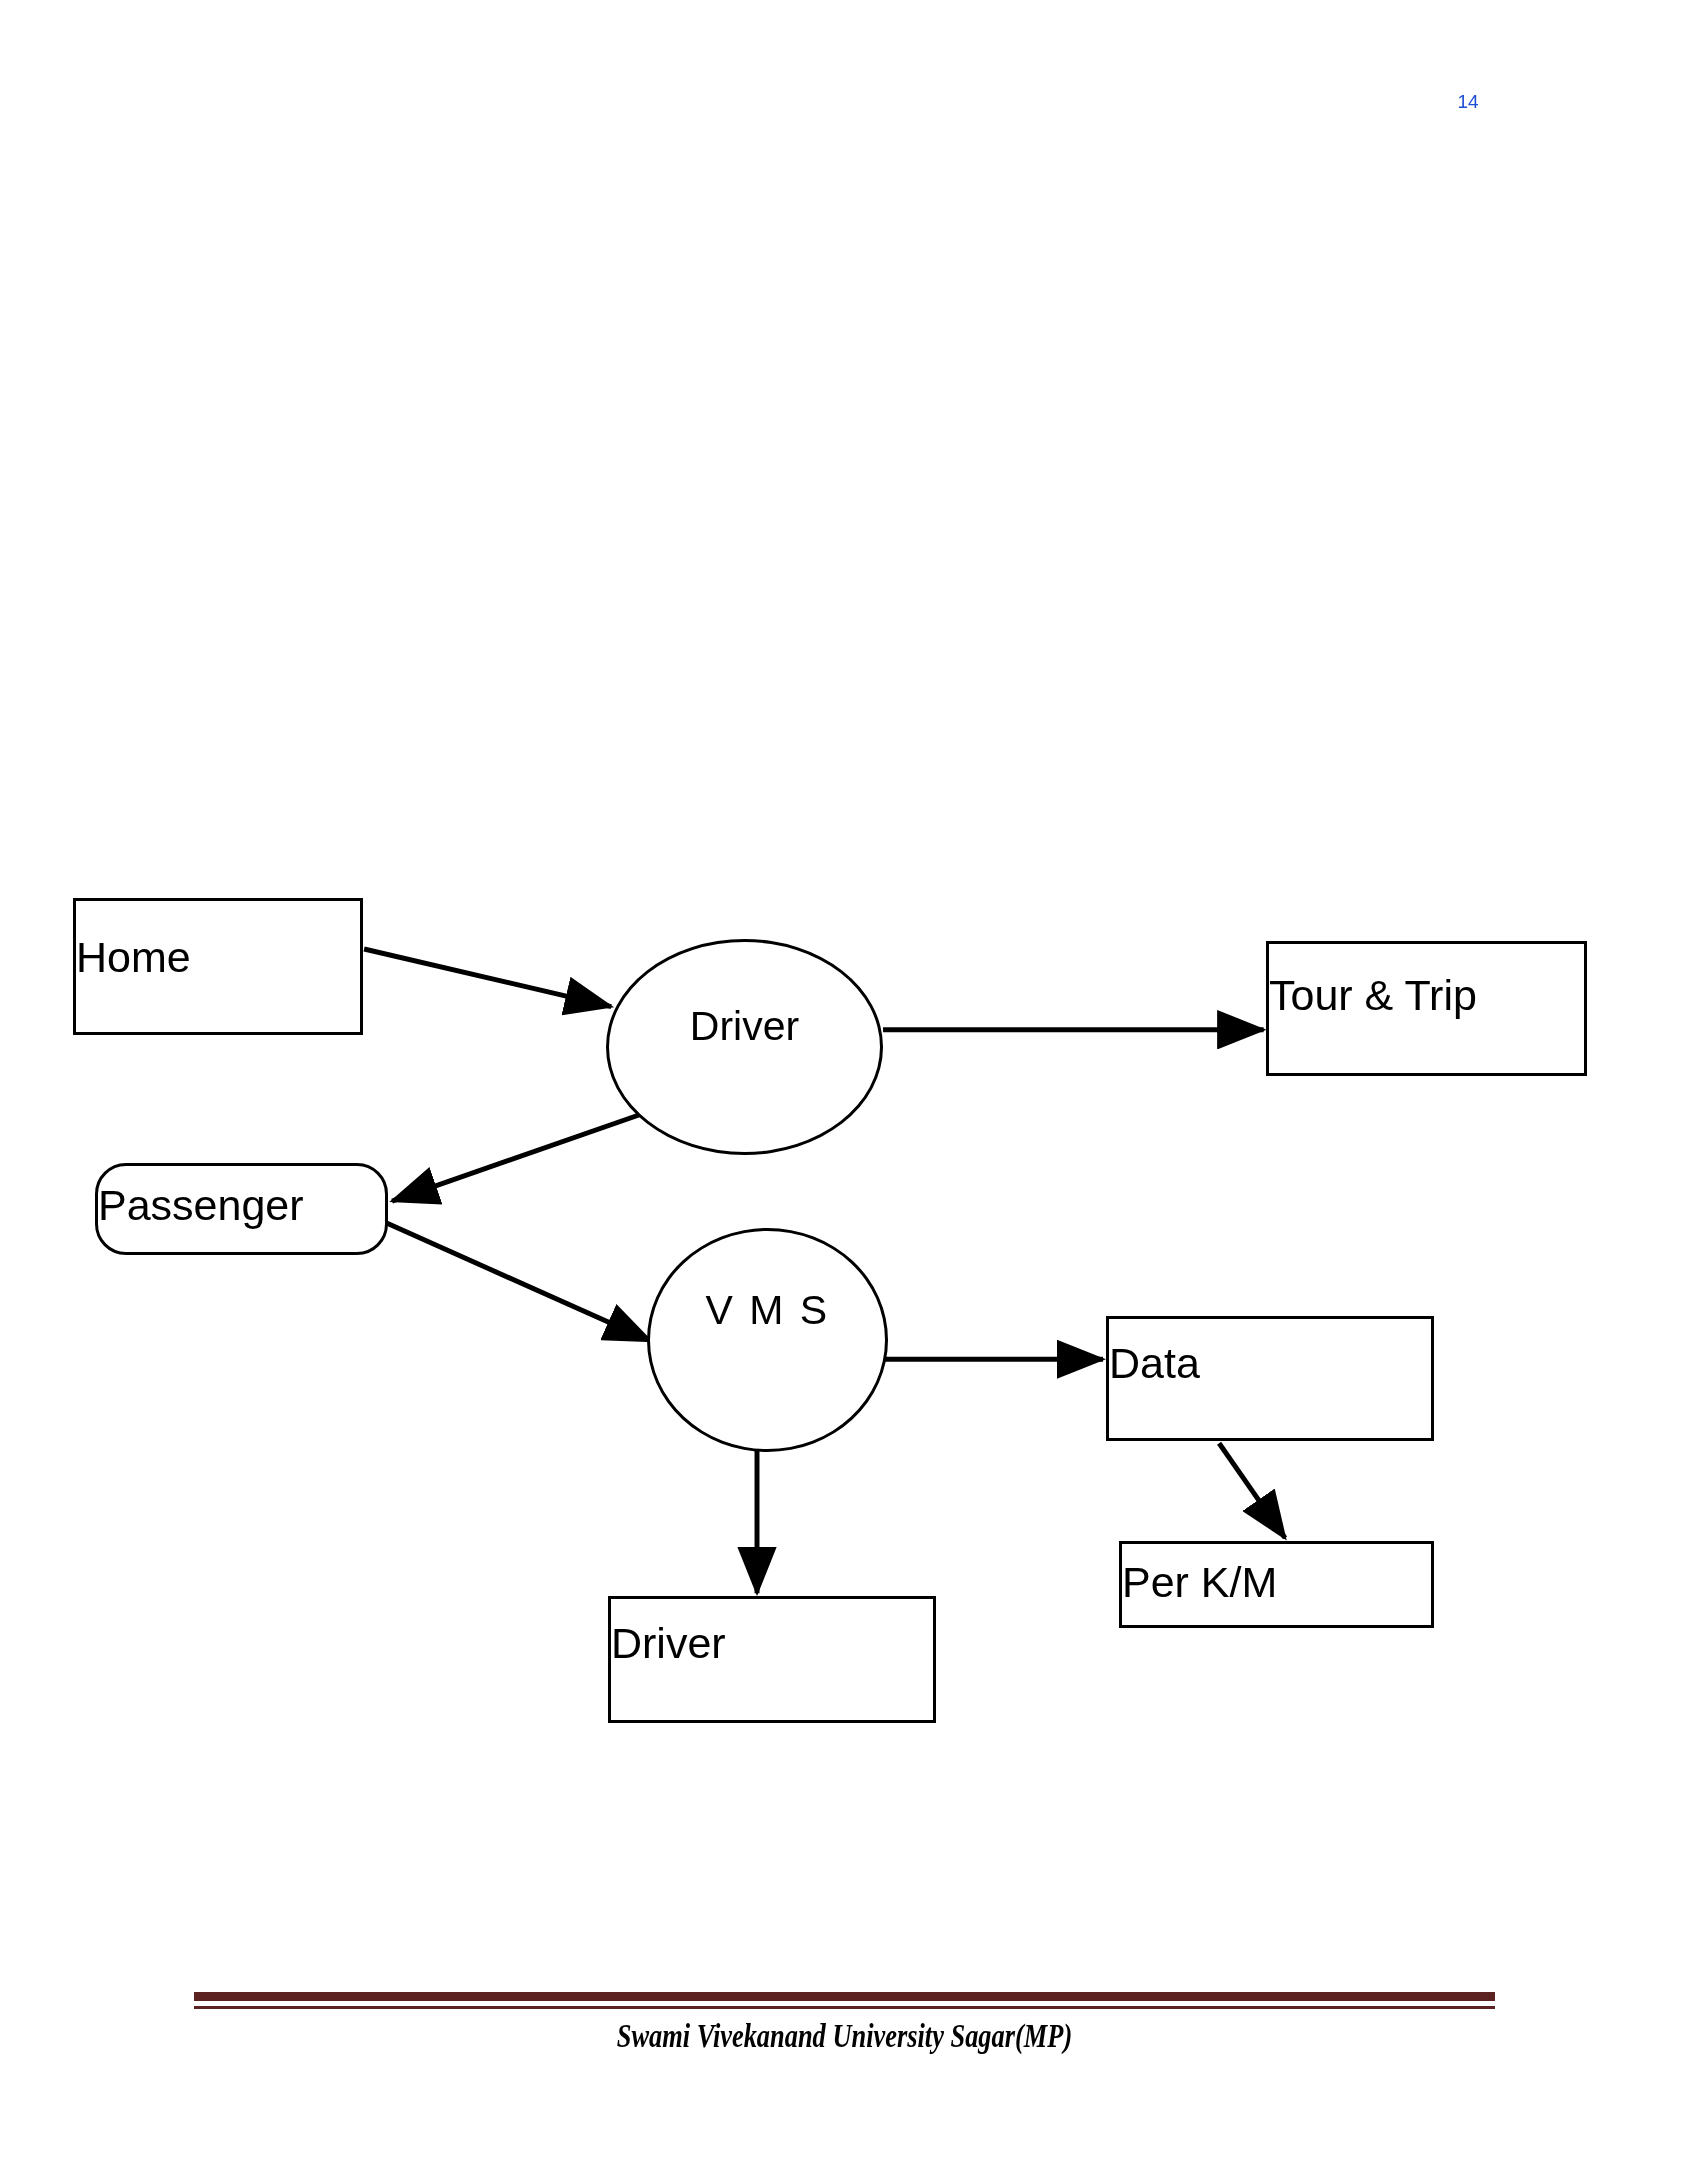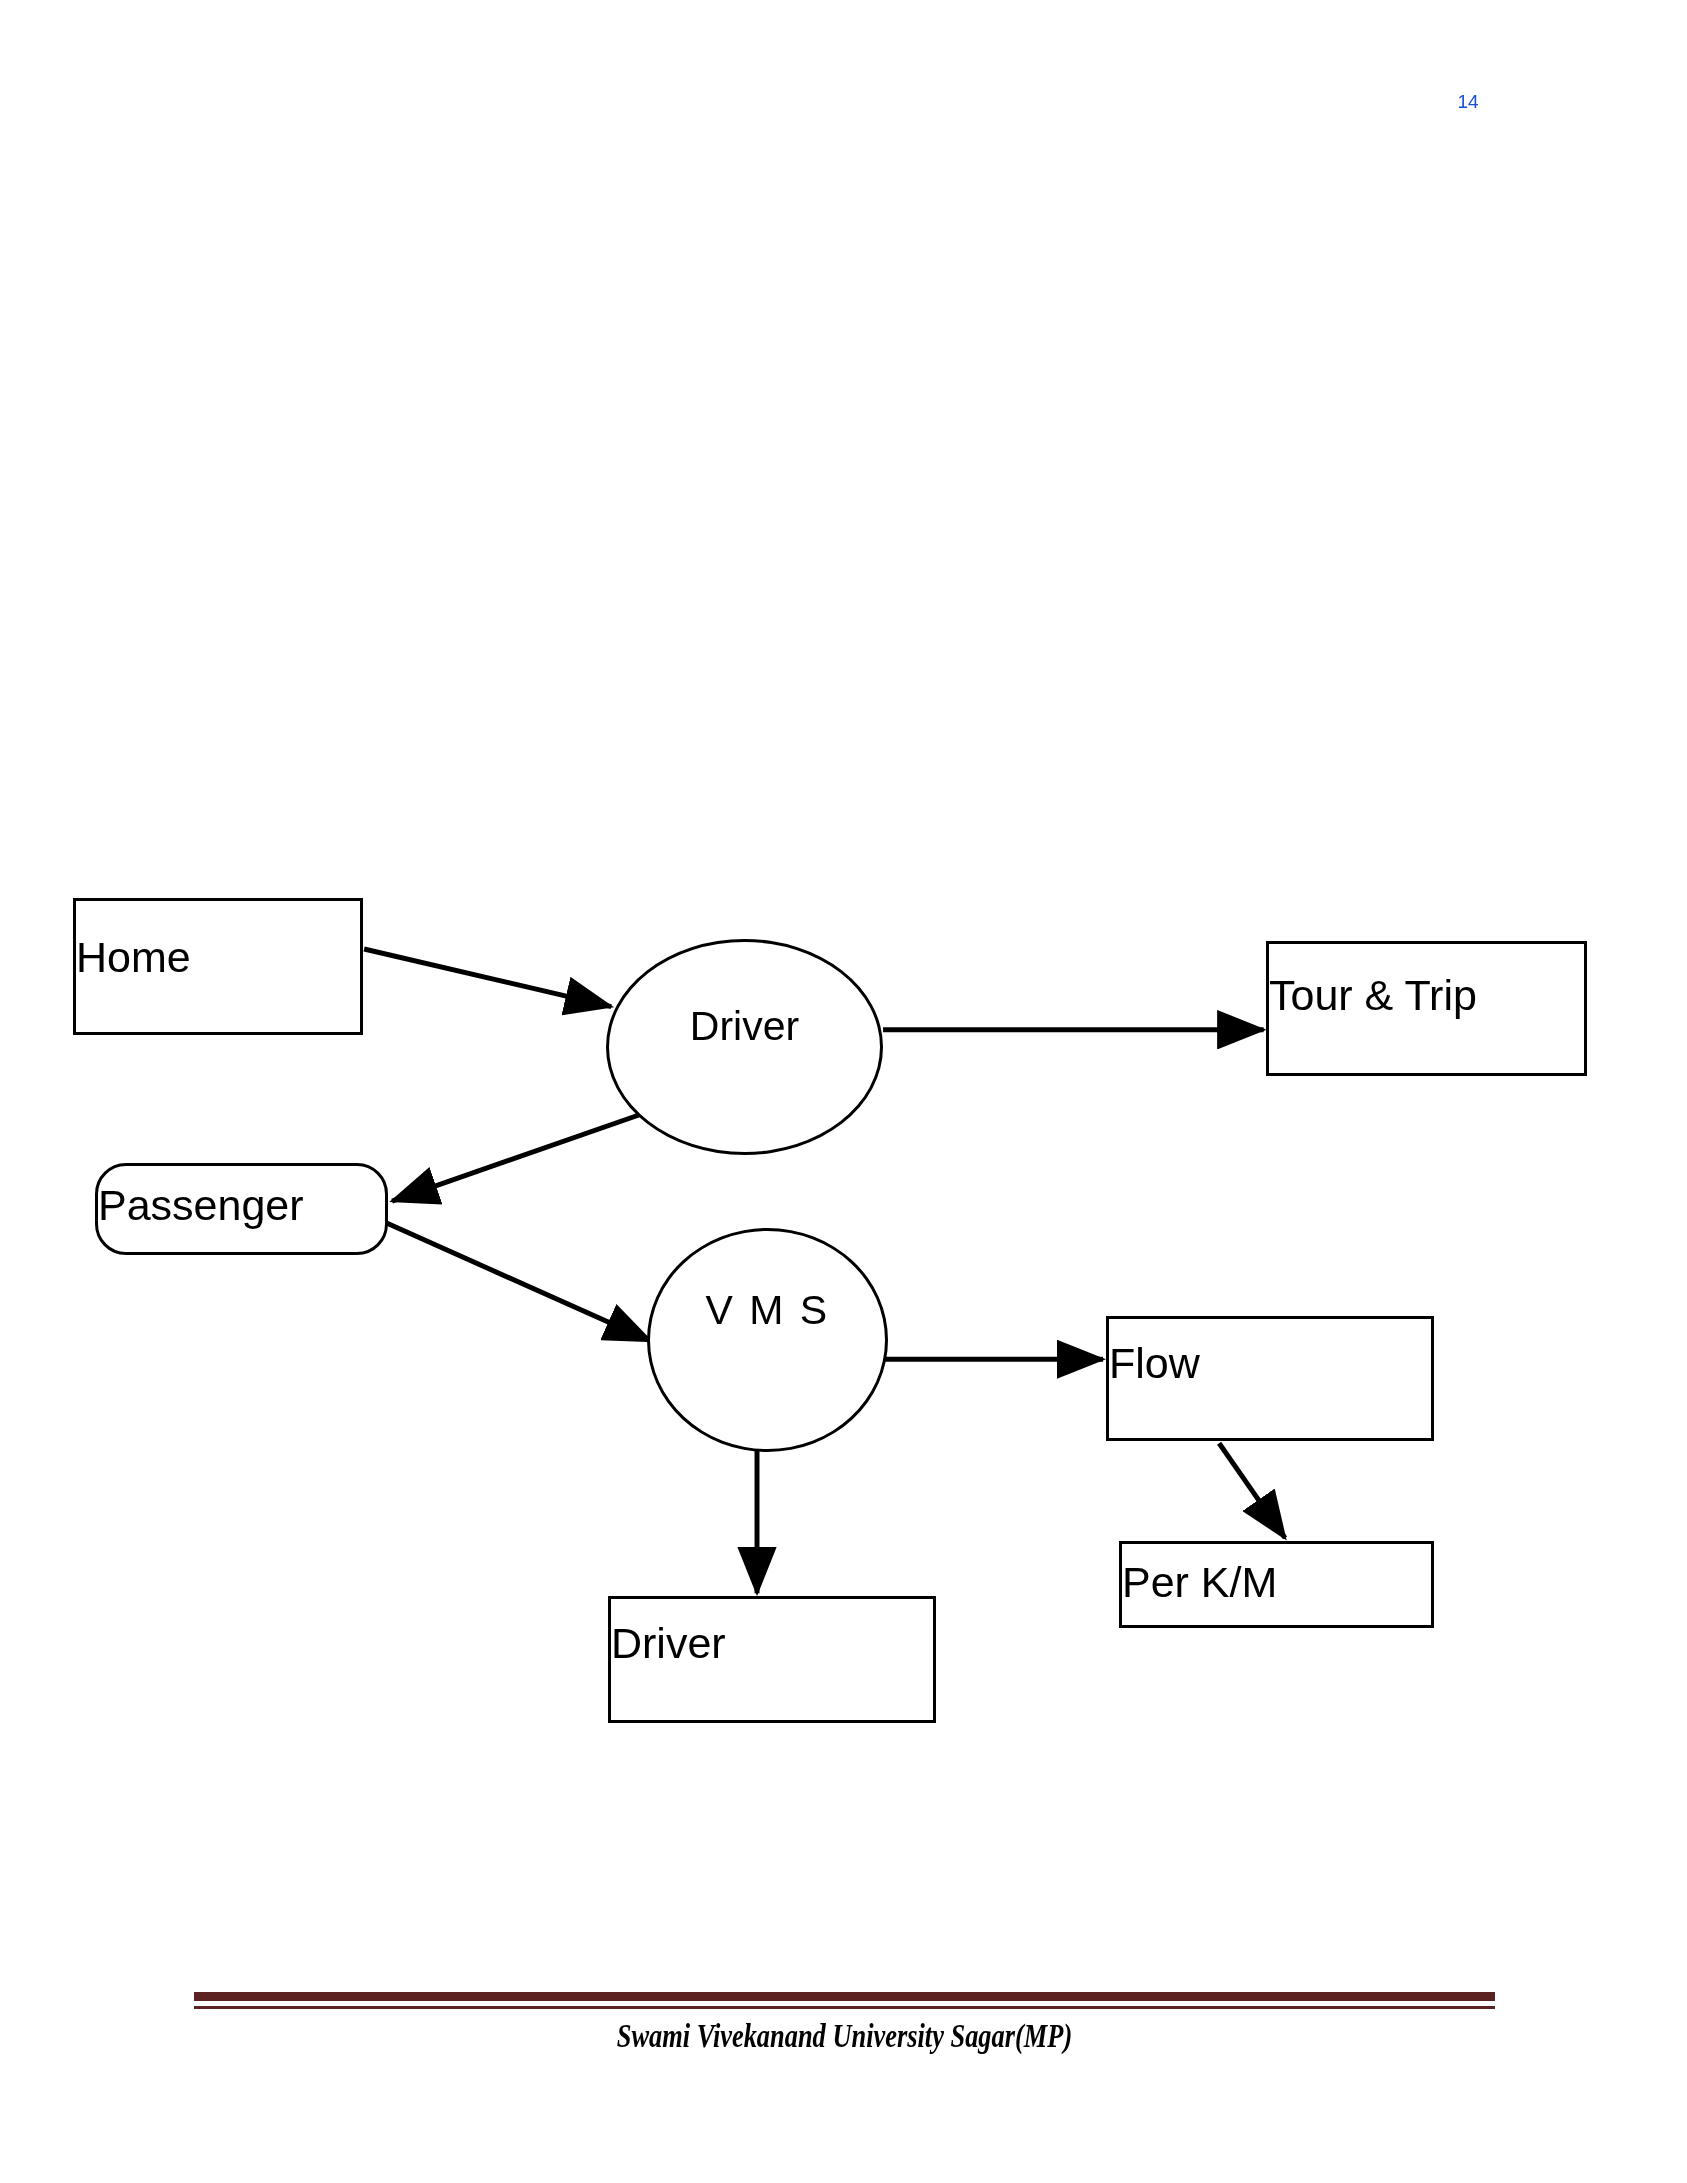--- a/index.html
+++ b/index.html
@@ -208,21 +208,21 @@
 
     <div class="node-box" id="node-passenger">
       <span class="node-label">Passenger</span>
     </div>
 
     <div class="node-ellipse" id="node-vms">
       <span class="node-label">V M S</span>
     </div>
 
     <div class="node-box" id="node-fare">
-      <span class="node-label">Flow</span>
+      <span class="node-label">Data</span>
     </div>
 
     <div class="node-box" id="node-driver">
       <span class="node-label">Driver</span>
     </div>
 
     <div class="node-box" id="node-perkm">
       <span class="node-label">Per K/M</span>
     </div>
 

